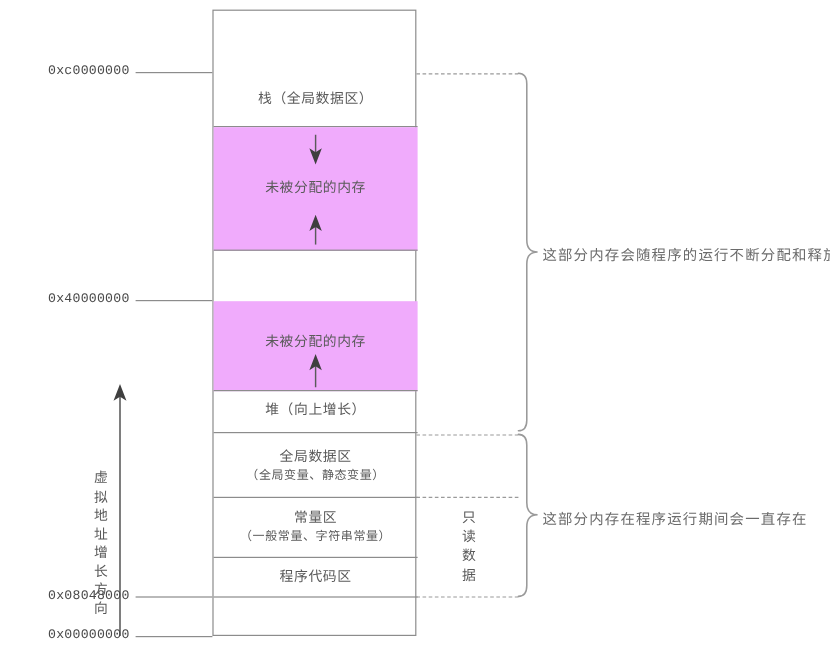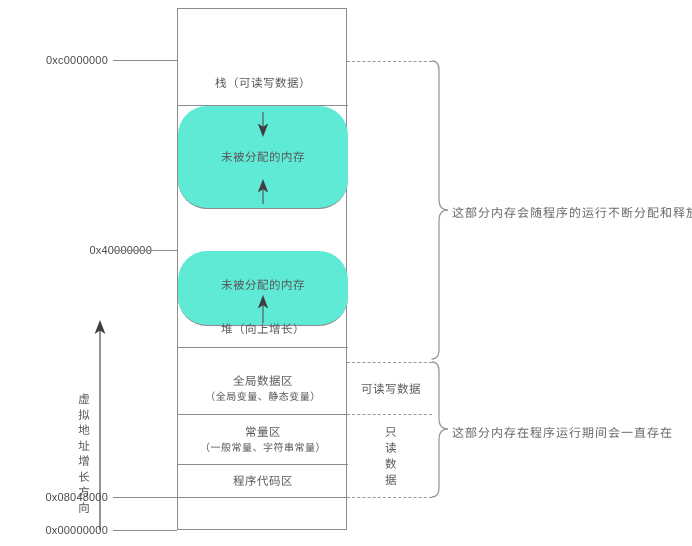--- a/index.html
+++ b/index.html
@@ -20,31 +20,31 @@
     border:1px solid #8c8c8c;box-sizing:border-box;
   }
   .blk{
     position:absolute;left:0;width:170px;box-sizing:border-box;
     border-bottom:1px solid #8c8c8c;
     display:flex;flex-direction:column;align-items:center;justify-content:center;
     font-size:11.5px;line-height:1.45;color:#5a5a5a;
     text-align:center;white-space:nowrap;letter-spacing:.5px;
   }
   .blk.last{border-bottom:none;}
-  .blk.shaded{background:#5eead4;border-radius:29px;}
+  .blk.shaded{background:#f0abfc;}
   .blk .l2{font-size:10px;}
 
   
   .v-arrow{position:absolute;left:0;width:100%;display:flex;justify-content:center;}
   .v-arrow svg{display:block;}
 
   
   .addr{
     position:absolute;text-align:right;width:108px;
-    font-size:11px;font-family:Liberation Sans, sans-serif;
+    font-size:11px;font-family:Liberation Mono, monospace;
     color:#4a4a4a;letter-spacing:.2px;
   }
 
   
   .axis-arrow{position:absolute;left:88px;top:318px;}
   .axis-label{
     position:absolute;left:76px;top:392px;width:16px;
     font-size:11.5px;line-height:15.5px;color:#5a5a5a;text-align:center;
     letter-spacing:0;
   }
@@ -89,34 +89,34 @@
     <span>拟</span>
     <span>地</span>
     <span>址</span>
     <span>增</span>
     <span>长</span>
     <span>方</span>
     <span>向</span>
   </div>
 
   <div class="addr" style="left:0px;top:54px;">0xc0000000</div>
-  <div class="addr" style="left:0px;top:244px;padding-left:44px;">0x40000000</div>
+  <div class="addr" style="left:0px;top:244px;">0x40000000</div>
   <div class="addr" style="left:0px;top:491px;">0x08048000</div>
   <div class="addr" style="left:0px;top:524px;">0x00000000</div>
 
   <div style="position:absolute;left:113px;top:60px;width:64px;height:0;border-top:1px solid #8c8c8c;"></div>
   <div style="position:absolute;left:113px;top:250px;width:64px;height:0;border-top:1px solid #8c8c8c;"></div>
   <div style="position:absolute;left:113px;top:497px;width:64px;height:0;border-top:1px solid #8c8c8c;"></div>
   <div style="position:absolute;left:113px;top:530px;width:64px;height:0;border-top:1px solid #8c8c8c;"></div>
 
   <div class="mem-col">
 
 
     <div class="blk" style="top:52px;height:45px;">
-      <div>栈（可读写数据）</div>
+      <div>栈（全局数据区）</div>
     </div>
 
     <div class="blk shaded" style="top:97px;height:103px;">
       <div class="v-arrow" style="top:6px;">
         <svg width="16" height="26" viewBox="0 0 16 26">
           <line x1="8" y1="0" x2="8" y2="16" stroke="#5a5a5a" stroke-width="1.2"></line>
           <polygon points="8,25 2.8,11.5 8,14.8 13.2,11.5" fill="#3f3f3f"></polygon>
         </svg>
       </div>
       <div>未被分配的内存</div>
@@ -132,21 +132,21 @@
     <div class="blk shaded" style="top:242px;height:75px;">
       <div style="margin-top:-6px;">未被分配的内存</div>
       <div class="v-arrow" style="bottom:2px;">
         <svg width="16" height="30" viewBox="0 0 16 30">
           <line x1="8" y1="30" x2="8" y2="11" stroke="#5a5a5a" stroke-width="1.2"></line>
           <polygon points="8,2 2.8,15.5 8,12.2 13.2,15.5" fill="#3f3f3f"></polygon>
         </svg>
       </div>
     </div>
 
-    <div class="blk" style="top:302px;height:37px;">
+    <div class="blk" style="top:315px;height:37px;">
       <div>堆（向上增长）</div>
     </div>
 
     <div class="blk" style="top:354px;height:52px;">
       <div>全局数据区</div>
       <div class="l2">（全局变量、静态变量）</div>
     </div>
 
     <div class="blk" style="top:406px;height:50px;">
       <div>常量区</div>
@@ -158,21 +158,20 @@
     </div>
 
 
   </div>
 
   <div class="dash" style="left:347px;top:61px;width:85px;"></div>
   <div class="dash" style="left:347px;top:362px;width:85px;"></div>
   <div class="dash" style="left:347px;top:414px;width:85px;"></div>
   <div class="dash" style="left:347px;top:497px;width:85px;"></div>
 
-  <div class="sub-label" style="left:352px;top:362px;width:78px;height:52px;">可读写数据</div>
 
   <div class="sub-label vertical" style="left:352px;top:416px;width:78px;height:80px;">
     <span>只</span>
     <span>读</span>
     <span>数</span>
     <span>据</span>
   </div>
 
   <div class="brace" style="left:430px;top:58px;">
     <svg width="22" height="305" viewBox="0 0 22 305">

